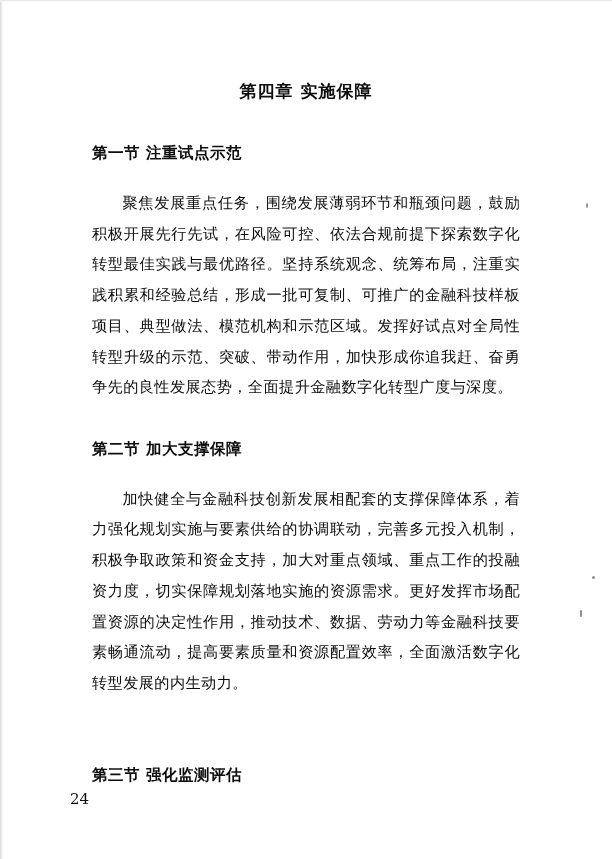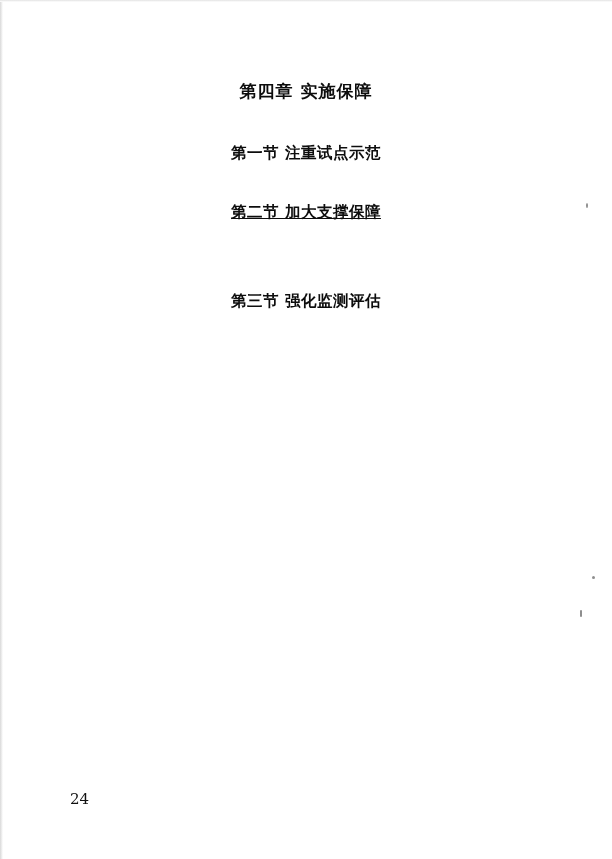--- a/index.html
+++ b/index.html
@@ -32,28 +32,27 @@
   }
   .chapter-title {
     text-align: center;
     font-size: 17px;
     font-weight: bold;
     letter-spacing: 1px;
     margin-top: 78px;
     line-height: 1.6;
   }
   .section-title {
-    text-align: center;
     font-size: 15.5px;
     font-weight: bold;
     letter-spacing: 0.5px;
     line-height: 1.6;
   }
   .sec1 { margin-top: 36px; }
-  .sec2 { margin-top: 34px; text-decoration: underline; }
+  .sec2 { margin-top: 34px; }
   .sec3 { margin-top: 64px; }
   .para {
     font-size: 15.2px;
     line-height: 2.02;
     text-align: justify;
     text-justify: inter-ideograph;
     text-indent: 2em;
     letter-spacing: 0.4px;
     margin-top: 22px;
   }
@@ -90,23 +89,25 @@
 <div class="page">
   <div class="page-inner">
     <div class="scan-edge-left"></div>
     <div class="scan-edge-top"></div>
 
     <div class="content">
       <div class="chapter-title">第四章  实施保障</div>
 
       <div class="section-title sec1">第一节    注重试点示范</div>
 
+      <div class="para">聚焦发展重点任务，围绕发展薄弱环节和瓶颈问题，鼓励积极开展先行先试，在风险可控、依法合规前提下探索数字化转型最佳实践与最优路径。坚持系统观念、统筹布局，注重实践积累和经验总结，形成一批可复制、可推广的金融科技样板项目、典型做法、模范机构和示范区域。发挥好试点对全局性转型升级的示范、突破、带动作用，加快形成你追我赶、奋勇争先的良性发展态势，全面提升金融数字化转型广度与深度。</div>
 
       <div class="section-title sec2">第二节    加大支撑保障</div>
 
+      <div class="para">加快健全与金融科技创新发展相配套的支撑保障体系，着力强化规划实施与要素供给的协调联动，完善多元投入机制，积极争取政策和资金支持，加大对重点领域、重点工作的投融资力度，切实保障规划落地实施的资源需求。更好发挥市场配置资源的决定性作用，推动技术、数据、劳动力等金融科技要素畅通流动，提高要素质量和资源配置效率，全面激活数字化转型发展的内生动力。</div>
 
       <div class="section-title sec3">第三节    强化监测评估</div>
     </div>
 
     <div class="page-number">24</div>
 
     <div class="edge-mark mark-a"></div>
     <div class="edge-mark mark-b"></div>
     <div class="edge-mark mark-c"></div>
   </div>

